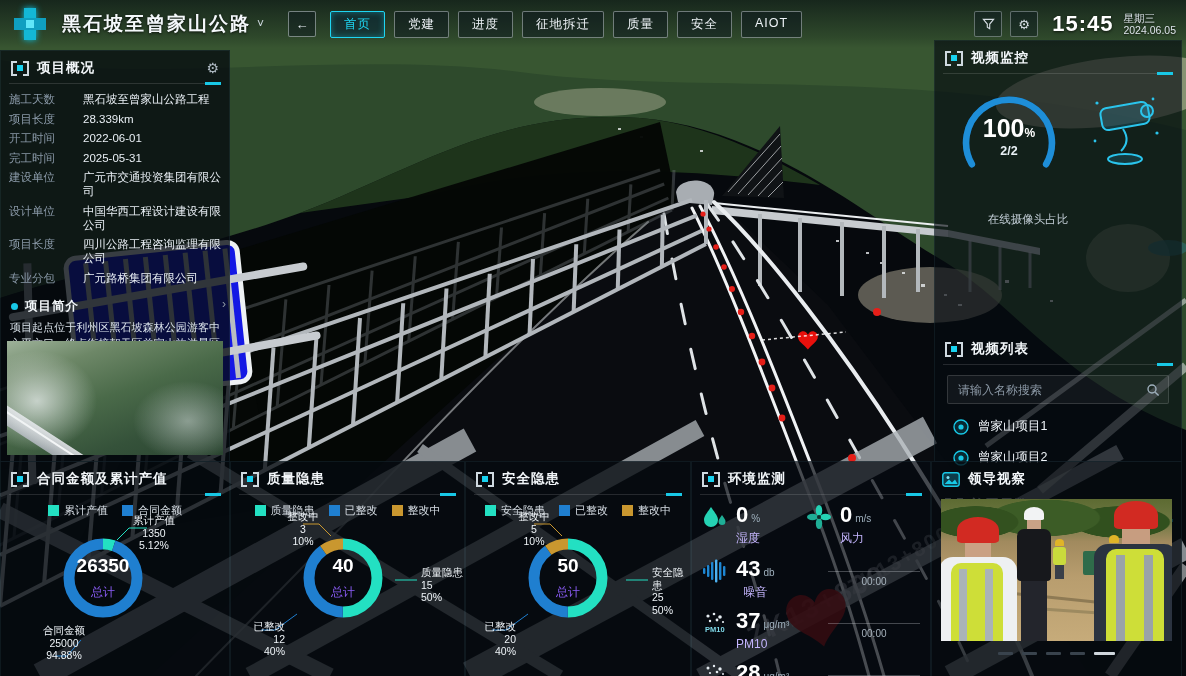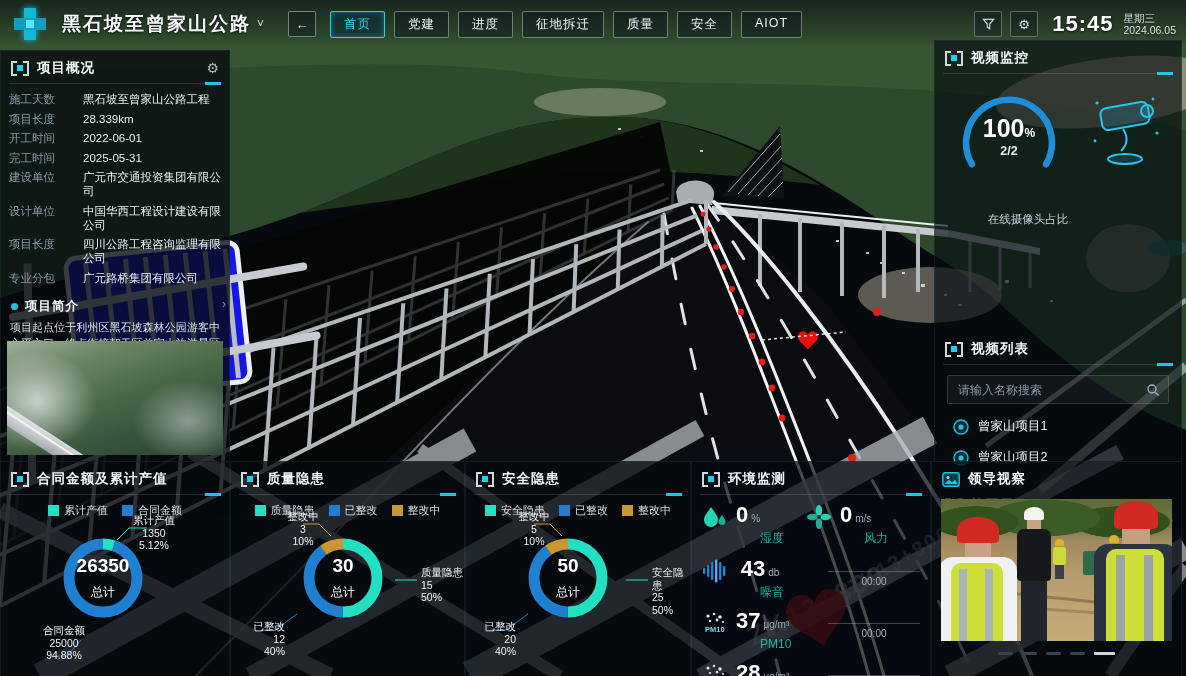--- a/index.html
+++ b/index.html
@@ -88,31 +88,31 @@
   .p2{left:230px;top:461px;width:233px;height:215px;}
   .p3{left:465px;top:461px;width:224px;height:215px;}
   .p4{left:691px;top:461px;width:238px;height:215px;background:rgba(5,10,16,.72);}
   .p5{left:931px;top:461px;width:249px;height:215px;}
   .legend{display:flex;justify-content:center;gap:14px;margin-top:8px;position:relative;z-index:2;}
   .lg{display:flex;align-items:center;gap:5px;font-size:11px;color:#d7dee5;white-space:nowrap;}
   .lg .sw{width:11px;height:11px;flex:0 0 auto;}
   .donut-wrap{position:absolute;width:100px;height:100px;}
   .donut-c{position:absolute;inset:0;display:flex;flex-direction:column;align-items:center;justify-content:center;}
   .donut-c .tv{font-size:19px;font-weight:bold;color:#fff;line-height:20px;}
-  .donut-c .tl{font-size:12px;color:#ffffff;margin-top:8px;}
+  .donut-c .tl{font-size:12px;color:#8b5cf6;margin-top:8px;}
   .callout{position:absolute;font-size:10.5px;line-height:12.5px;color:#eef3f7;z-index:2;}
   .callout.c-c{text-align:center;} .callout.c-r{text-align:left;} .callout.c-l{text-align:right;}
   .cline{position:absolute;z-index:1;}
   
   .env-row{display:flex;align-items:center;padding:0 10px;}
   .met{display:flex;align-items:flex-start;gap:8px;}
   .met .vals{display:flex;flex-direction:column;line-height:15px;}
   .met .v{font-size:22px;font-weight:bold;color:#fff;line-height:22px;}
   .met .u{font-size:10px;color:#9fb0bd;font-weight:normal;margin-left:3px;}
-  .met .l{font-size:12px;color:#14b8a6;margin-top:1px;margin-left:24px;}
+  .met .l{font-size:12px;color:#c4b5fd;margin-top:1px;}
   .spark{flex:1;margin-left:14px;}
   .spark .line{height:1px;background:rgba(230,235,240,.28);}
   .spark .t{font-size:10px;color:#a7b3bd;text-align:center;margin-top:4px;}
   
   .photo{position:absolute;left:9px;right:9px;top:37px;height:142px;overflow:hidden;
          background:linear-gradient(180deg,#5d6b32 0%,#6e7743 16%,#a18a5e 30%,#b89d6e 55%,#c6ab7a 100%);}
   .photo .trees{position:absolute;left:0;top:0;right:0;height:42px;
       background:radial-gradient(70px 26px at 15% 55%,#33511f 60%,transparent 62%),
                  radial-gradient(90px 30px at 45% 45%,#3c5c26 60%,transparent 62%),
                  radial-gradient(80px 26px at 78% 55%,#31501e 60%,transparent 62%);}
@@ -559,21 +559,21 @@
         <span>整改中</span>
       </span>
     </div>
   <div class="donut-wrap" style="left:62px;top:66px;">
     <svg width="100" height="100" viewBox="0 0 100 100">
           <circle cx="50" cy="50" r="34" fill="none" stroke="#23e0c2" stroke-width="11" stroke-dasharray="106.81415022205297 213.62830044410595" stroke-dashoffset="0" transform="rotate(-90 50 50)"></circle>
           <circle cx="50" cy="50" r="34" fill="none" stroke="#1f7fd0" stroke-width="11" stroke-dasharray="85.45132017764237 213.62830044410595" stroke-dashoffset="-106.81415022205297" transform="rotate(-90 50 50)"></circle>
           <circle cx="50" cy="50" r="34" fill="none" stroke="#c9972f" stroke-width="11" stroke-dasharray="21.362830044410593 213.62830044410595" stroke-dashoffset="-192.26547039969537" transform="rotate(-90 50 50)"></circle>
         </svg>
     <div class="donut-c">
-      <span class="tv">30</span>
+      <span class="tv">40</span>
       <span class="tl">总计</span>
     </div>
   </div>
   <svg class="cline" style="left:0;top:56px;" width="233" height="150">
     <polyline points="100,18 88,6 72,6" fill="none" stroke="#c9972f" stroke-width="1"></polyline>
     <polyline points="164,62 186,62" fill="none" stroke="#23e0c2" stroke-width="1"></polyline>
     <polyline points="66,96 44,112 30,112" fill="none" stroke="#1f7fd0" stroke-width="1"></polyline>
   </svg>
   <div class="callout c-c" style="left:42px;top:48px;width:60px;">
     <div>整改中</div>

